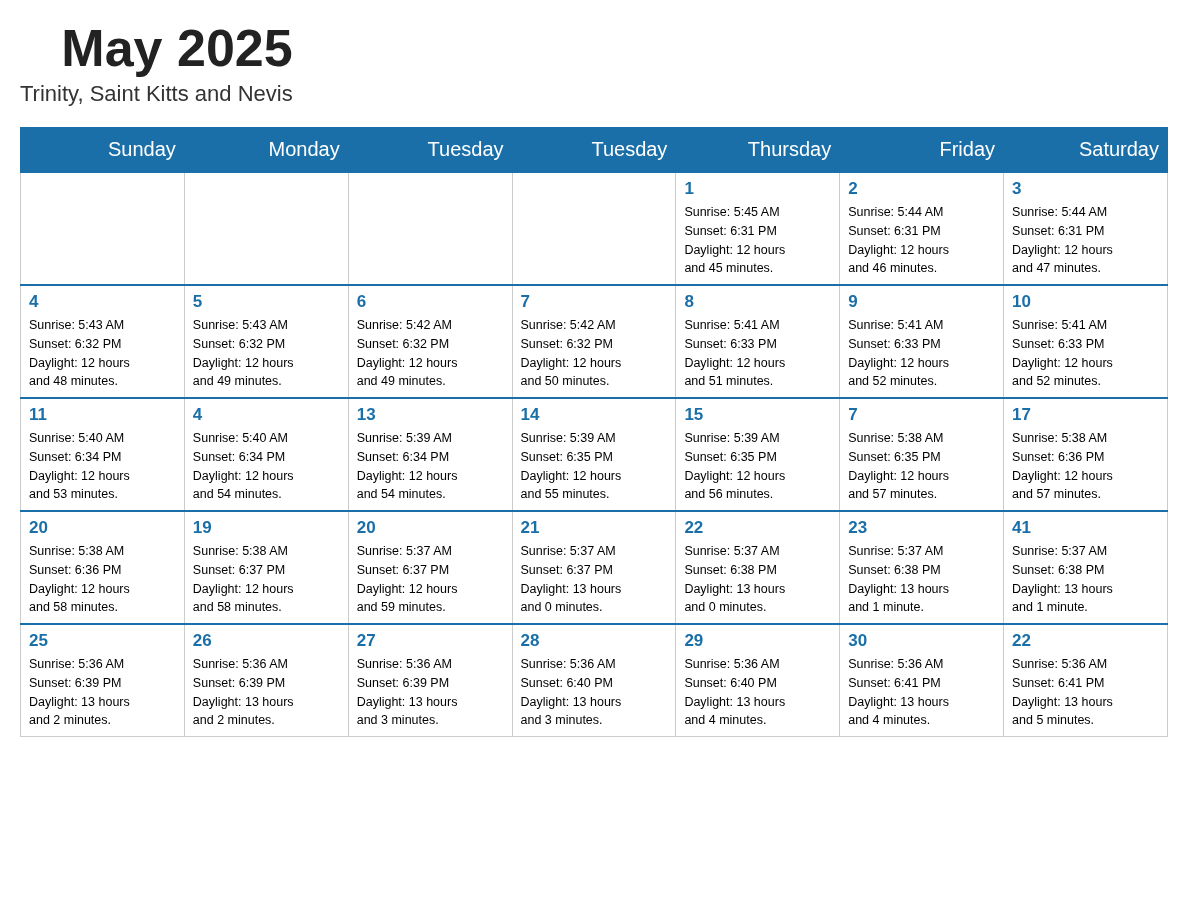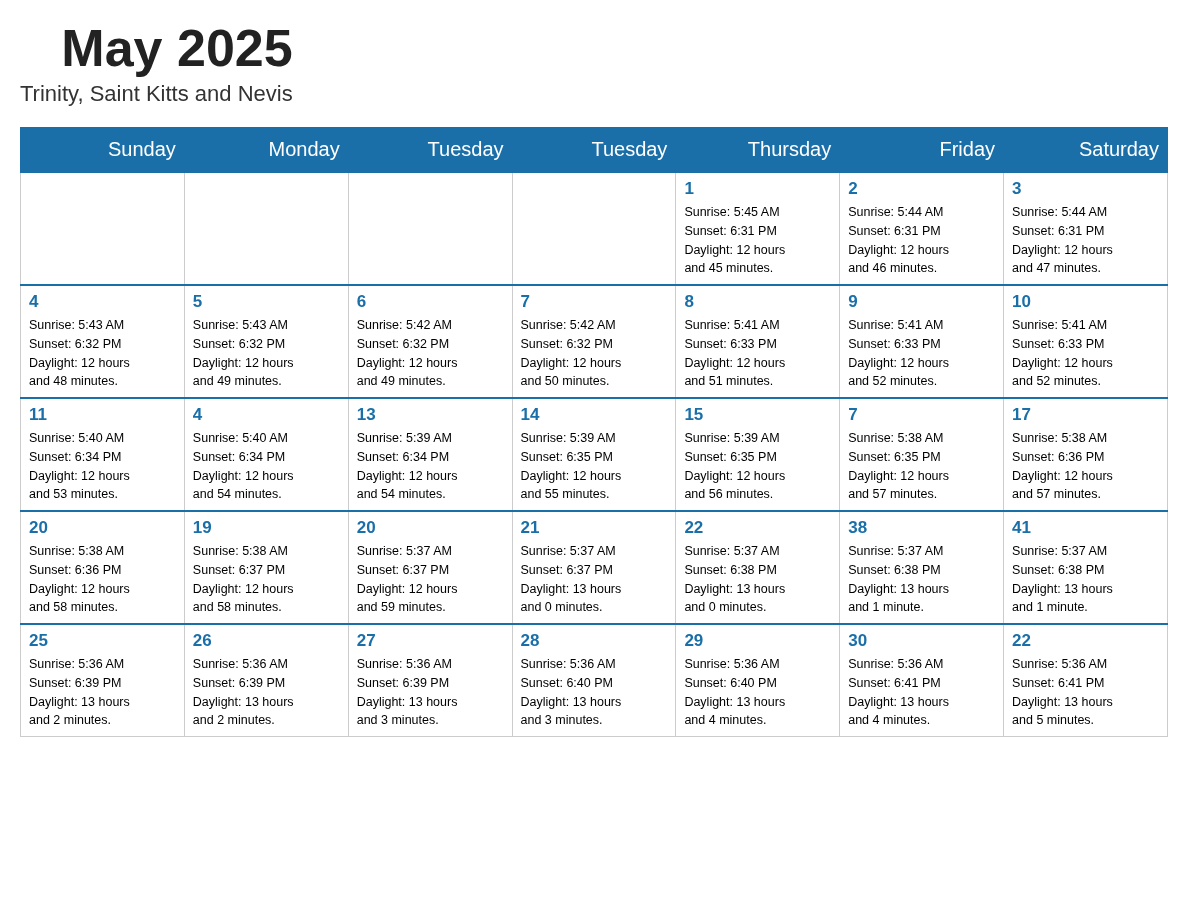--- a/index.html
+++ b/index.html
@@ -214,21 +214,21 @@
         </td>
         <td>
           <span class="day-number">21</span>
           <div class="day-info">Sunrise: 5:37 AM<br>Sunset: 6:37 PM<br>Daylight: 13 hours<br>and 0 minutes.</div>
         </td>
         <td>
           <span class="day-number">22</span>
           <div class="day-info">Sunrise: 5:37 AM<br>Sunset: 6:38 PM<br>Daylight: 13 hours<br>and 0 minutes.</div>
         </td>
         <td>
-          <span class="day-number">38</span>
+          <span class="day-number">23</span>
           <div class="day-info">Sunrise: 5:37 AM<br>Sunset: 6:38 PM<br>Daylight: 13 hours<br>and 1 minute.</div>
         </td>
         <td>
           <span class="day-number">41</span>
           <div class="day-info">Sunrise: 5:37 AM<br>Sunset: 6:38 PM<br>Daylight: 13 hours<br>and 1 minute.</div>
         </td>
       </tr>
       <tr class="week-row">
         <td>
           <span class="day-number">25</span>

